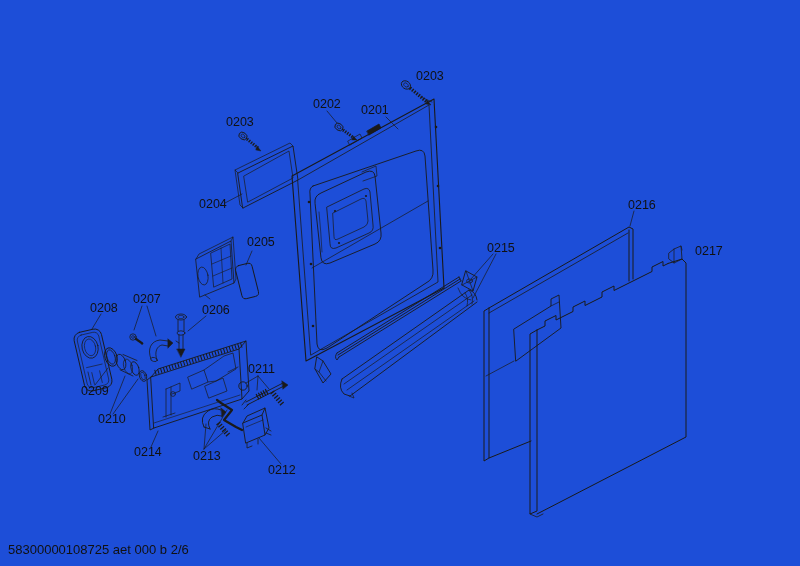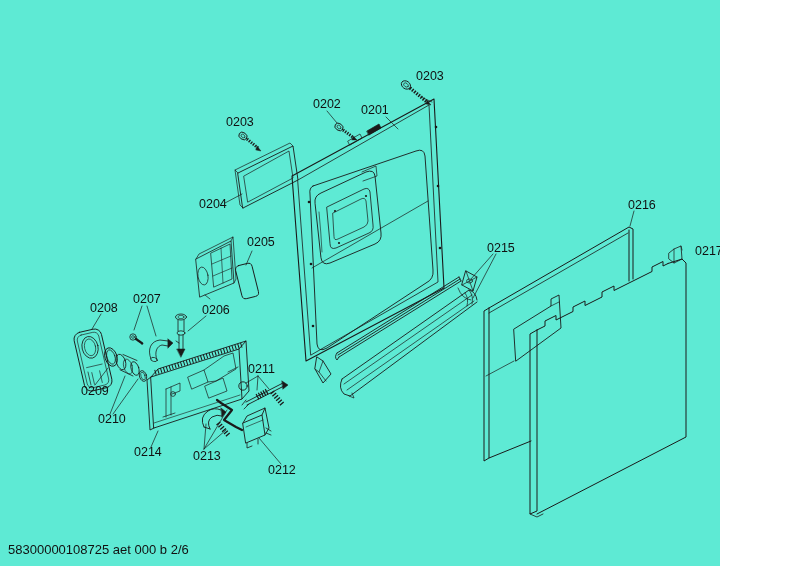--- a/index.html
+++ b/index.html
@@ -1,16 +1,16 @@
 <!DOCTYPE html>
 <html><head>
 <meta charset="utf-8">
 <style>
   html,body{margin:0;padding:0;background:#fff;}
-  .stage{position:relative;width:720px;height:566px;background:#5eead4;overflow:hidden;}
+  .stage{position:relative;width:800px;height:566px;background:#1d4ed8;overflow:hidden;}
   svg{display:block;}
   .callout{font-family:"Liberation Sans",sans-serif;font-size:12.5px;fill:#111;}
   .footer-text{font-family:"Liberation Sans",sans-serif;font-size:13px;fill:#111;}
   .art path,.art line,.art polyline,.art polygon,.art rect,.art ellipse,.art circle{vector-effect:none;}
 </style>
 </head>
 <body>
 
 <div class="stage">
 <svg width="800" height="566" viewBox="0 0 800 566">

